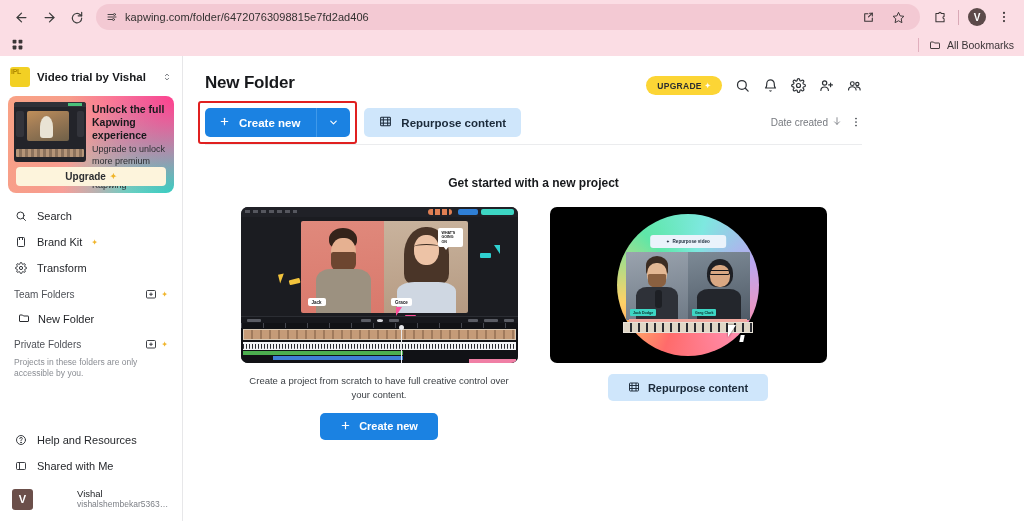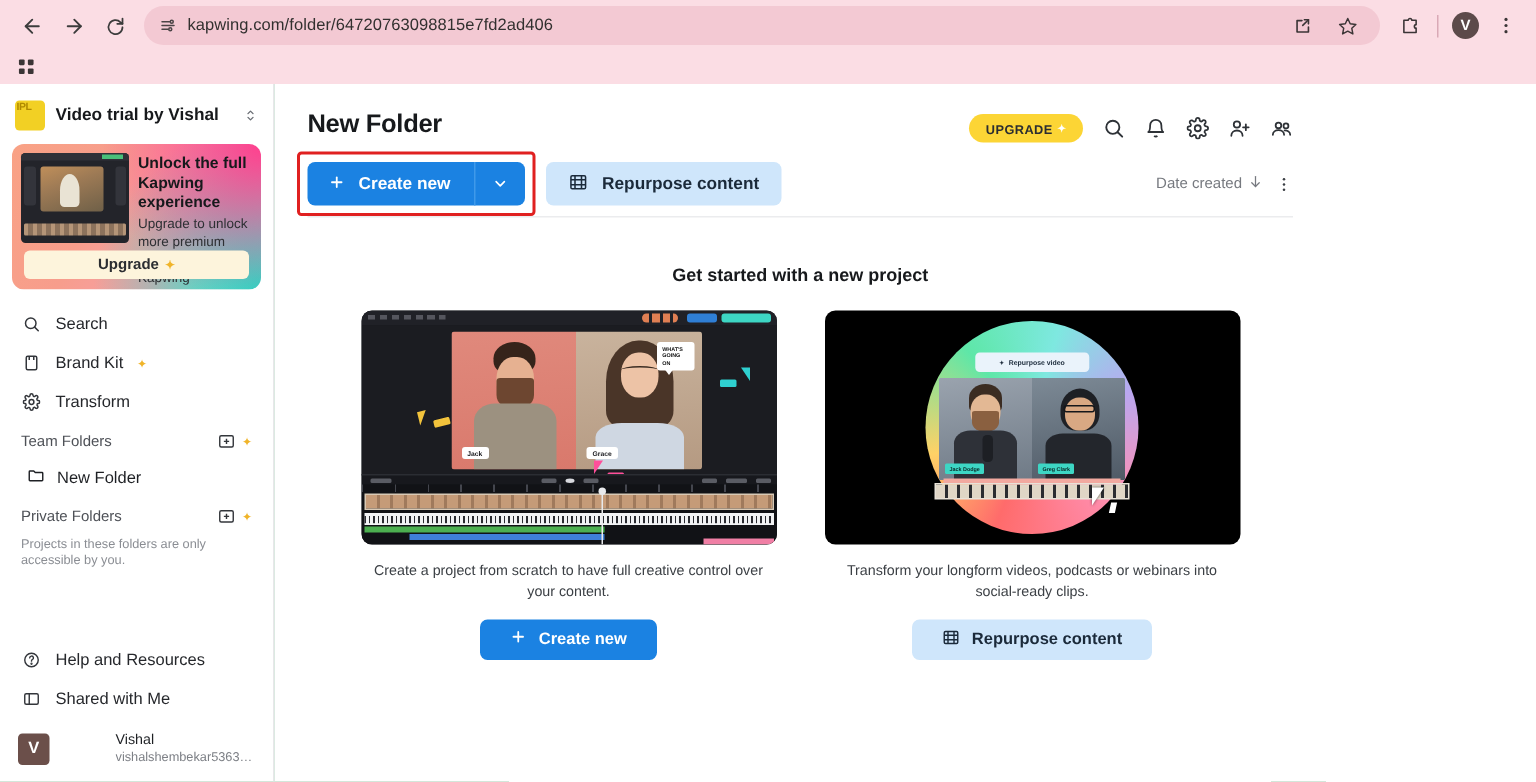--- a/index.html
+++ b/index.html
@@ -549,20 +549,29 @@
 
   <div id="apps-shortcut">
     <svg width="13" height="13" viewBox="0 0 24 24" fill="currentColor">
         <rect x="3" y="3" width="7" height="7" rx="1.4"></rect>
         <rect x="14" y="3" width="7" height="7" rx="1.4"></rect>
         <rect x="3" y="14" width="7" height="7" rx="1.4"></rect>
         <rect x="14" y="14" width="7" height="7" rx="1.4"></rect>
       </svg>
   </div>
 
+  <div id="bookmarks-bar">
+    <span id="bm-divider"></span>
+    <span class="tb-icon" style="width:14px;height:14px;">
+      <svg width="12" height="12" viewBox="0 0 24 24" fill="none" stroke="currentColor" stroke-width="1.9" stroke-linejoin="round">
+          <path d="M3 7a1 1 0 0 1 1-1h5l2 2h9a1 1 0 0 1 1 1v9a1 1 0 0 1-1 1H4a1 1 0 0 1-1-1z"></path>
+        </svg>
+    </span>
+    <span id="all-bookmarks-label">All Bookmarks</span>
+  </div>
 </div>
 
 <div id="app">
 
   <div id="sidebar">
 
     <div id="workspace-switcher">
       <span id="workspace-logo"></span>
       <span id="workspace-name">Video trial by Vishal</span>
       <span id="workspace-chevrons">
@@ -878,21 +887,20 @@
                 <span id="t2-r-face"></span>
               <span id="t2-r-glass"></span>
                 <span id="t2-r-body"></span>
               <span class="t2-tag" id="t2-tag-right">Greg Clark</span>
             </span>
           </span>
           <span id="t2-underline"></span>
           <span id="t2-strip"></span>
           <span id="t2-cursor"></span>
         </div>
-        <div class="card-desc">Transform your longform videos, podcasts or webinars into social-ready clips.</div>
         <div class="card-btn secondary">
           <span>
             <svg width="12" height="12" viewBox="0 0 24 24" fill="none" stroke="currentColor" stroke-width="1.9" stroke-linejoin="round">
                 <rect x="3" y="4" width="18" height="16" rx="1.6"></rect>
                 <line x1="3" y1="9" x2="21" y2="9"></line>
                 <line x1="3" y1="15" x2="21" y2="15"></line>
                 <line x1="8" y1="4" x2="8" y2="20"></line>
                 <line x1="16" y1="4" x2="16" y2="20"></line>
               </svg>
           </span>

